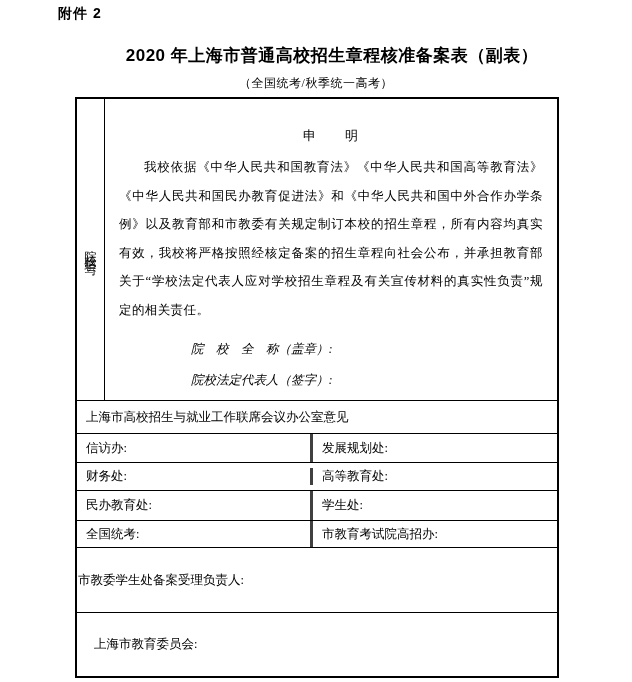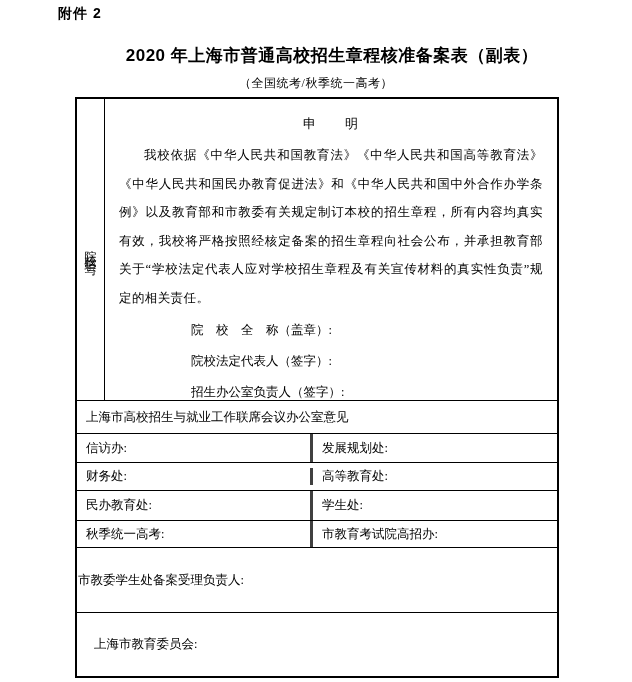--- a/index.html
+++ b/index.html
@@ -77,40 +77,41 @@
   }
   .vertical-label {
     writing-mode: vertical-rl;
     text-orientation: upright;
     font-size: 12px;
     letter-spacing: 5px;
     line-height: 1;
   }
   .declaration-cell {
     flex: 1;
-    padding: 4px 14px;
+    padding: 16px 14px;
     overflow: hidden;
   }
   .decl-heading {
     padding-top: 12px;
     text-align: center;
     font-size: 13px;
     letter-spacing: 1px;
   }
   .decl-body {
     margin-top: 8px;
     text-indent: 2em;
     line-height: 28.5px;
     letter-spacing: 0.4px;
     text-align: justify;
   }
   .sig-block {
-    margin-top: 3px;
+    margin-top: 10px;
     margin-left: 72px;
     line-height: 31px;
+    font-style: italic;
   }
 
   .row-opinion {
     height: 33px;
     display: flex;
     align-items: center;
     padding-left: 9px;
   }
 
   .row-depts {
@@ -199,21 +200,21 @@
     <div class="cell-left">
       <span>民办教育处:</span>
     </div>
     <div class="cell-right">
       <span>学生处:</span>
     </div>
   </div>
 
   <div class="row row-depts h27">
     <div class="cell-left">
-      <span>秋季统一高考:</span>
+      <span>全国统考:</span>
     </div>
     <div class="cell-right">
       <span>市教育考试院高招办:</span>
     </div>
   </div>
 
   <div class="row row-acceptance">
     <span>市教委学生处备案受理负责人:</span>
   </div>
 

